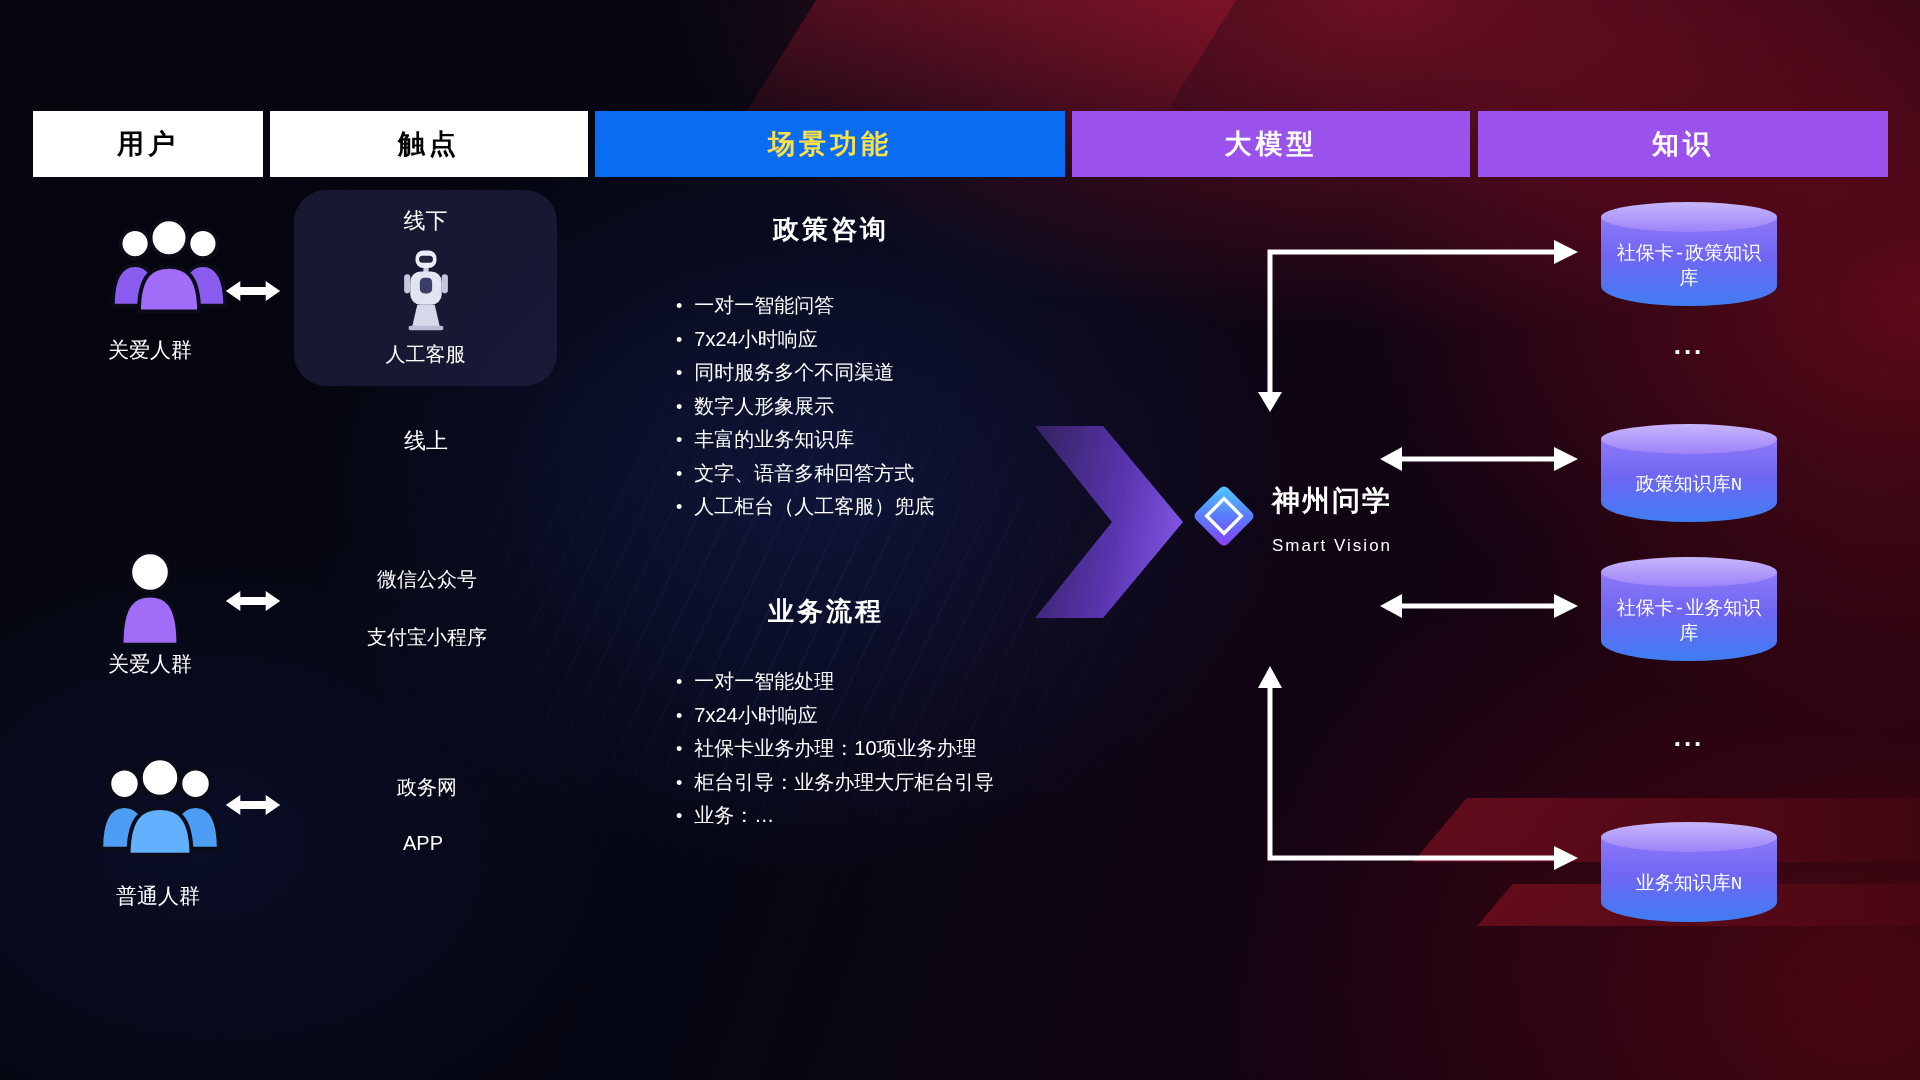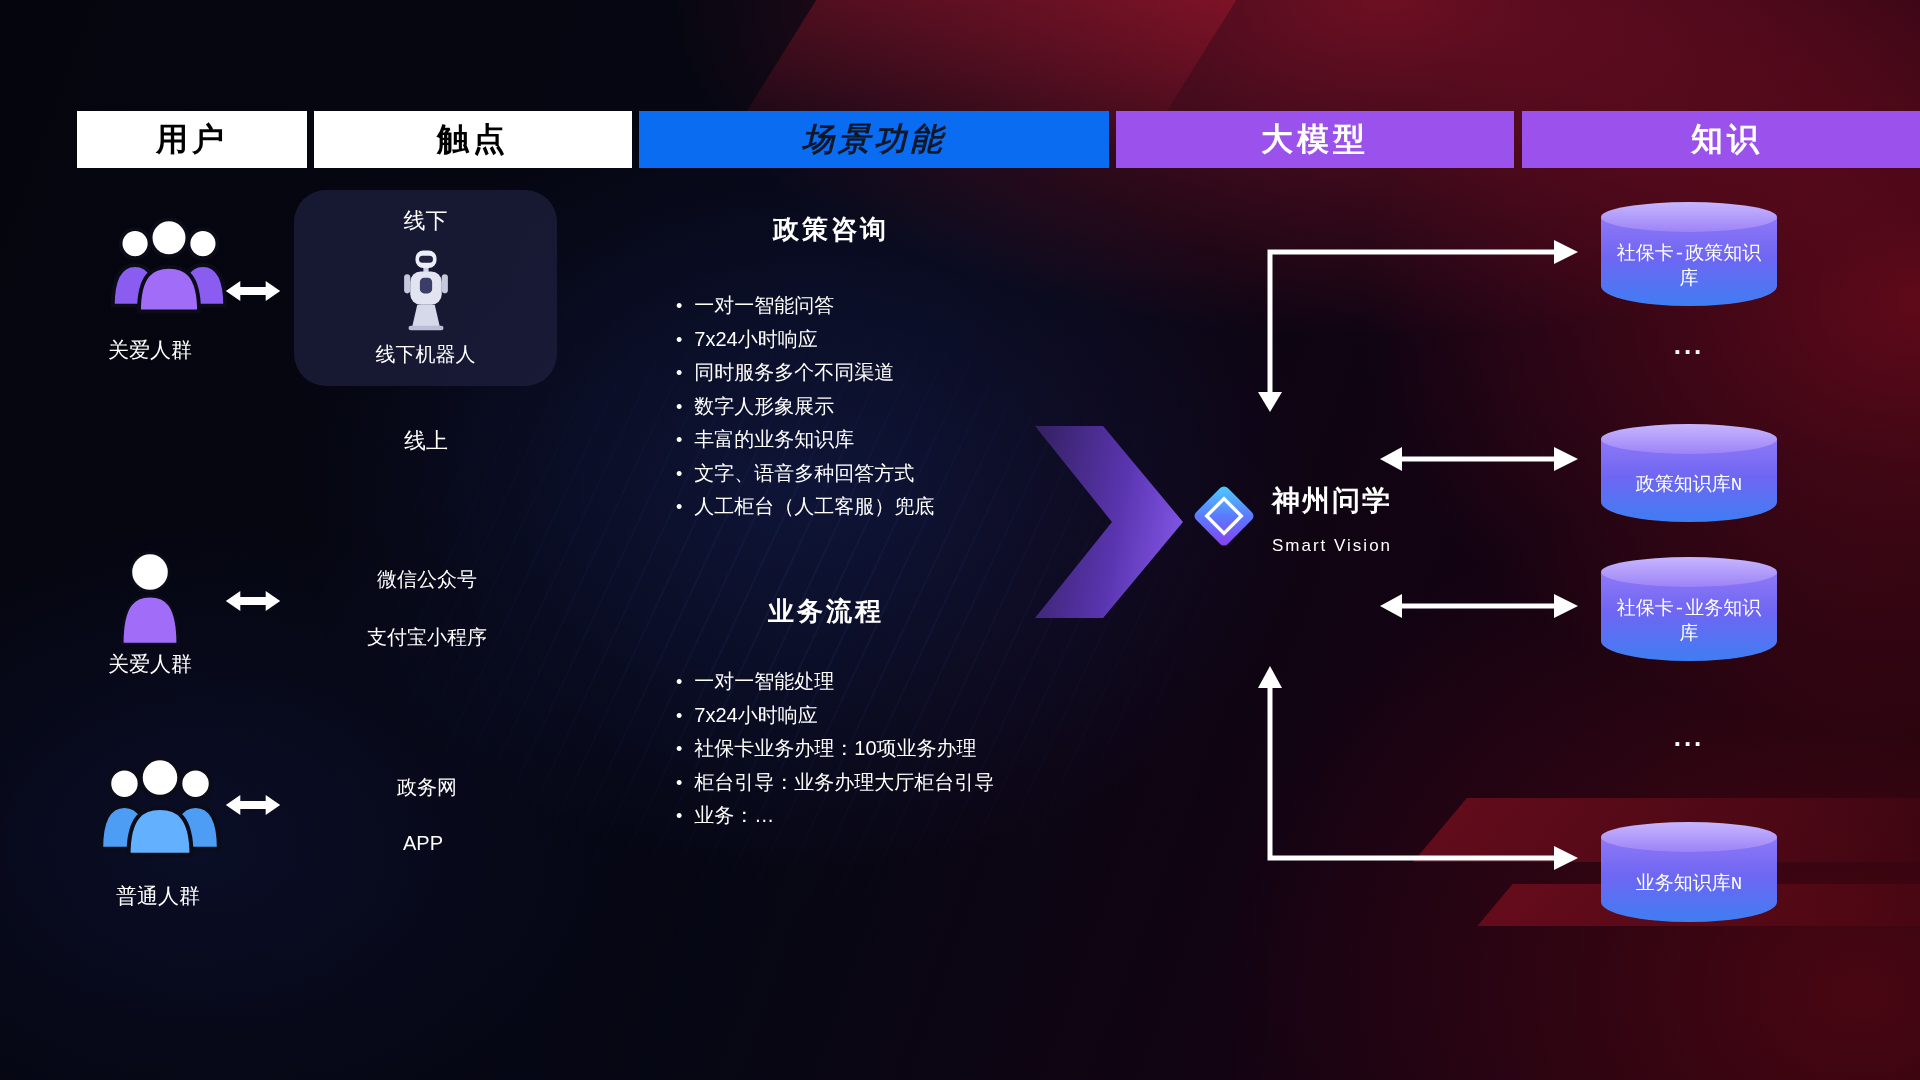--- a/index.html
+++ b/index.html
@@ -22,24 +22,24 @@
     -webkit-mask-image:radial-gradient(closest-side, rgba(0,0,0,.9), transparent);
     mask-image:radial-gradient(closest-side, rgba(0,0,0,.9), transparent);
   }
   .red-beam { position:absolute; left:760px; top:-40px; width:420px; height:260px; z-index:0;
     transform:skewX(-32deg); background:linear-gradient(180deg, rgba(220,30,55,.35), transparent 80%); }
   .red-band { position:absolute; z-index:0; transform:skewX(-40deg);
     background:linear-gradient(90deg, rgba(150,18,35,.55), rgba(80,8,18,.2)); }
   .red-band.b1 { left:1440px; top:798px; width:520px; height:64px; }
   .red-band.b2 { left:1495px; top:884px; width:500px; height:42px; }
   
-  .hdr { position:absolute; top:111px; height:57px; display:flex; align-items:center; justify-content:center;
-    font-size:32px; font-weight:bold; letter-spacing:4px; z-index:4;margin-left:44px; }
+  .hdr { position:absolute; top:111px; height:66px; display:flex; align-items:center; justify-content:center;
+    font-size:27px; font-weight:bold; letter-spacing:4px; z-index:4; }
   .hdr-white  { background:#ffffff; color:#000; }
-  .hdr-blue   { background:#0a6cf0; color:#0f172a;font-style:italic; }
+  .hdr-blue   { background:#0a6cf0; color:#fde047; }
   .hdr-purple { background:#9b51ec; color:#fff; }
   
   .label { position:absolute; color:#fff; font-size:20px; text-align:center; z-index:4; }
   .label.lg { font-size:22px; }
   .user-label { font-size:21px; }
   
   .robot-box { position:absolute; left:294px; top:190px; width:263px; height:196px; z-index:4;
     background:rgba(30,32,62,.72); border-radius:32px; display:flex; flex-direction:column;
     align-items:center; justify-content:space-between; padding:16px 10px 18px; box-sizing:border-box; }
   .robot-box-title { font-size:22px; }
@@ -131,21 +131,21 @@
       <rect x="20" y="4" width="24" height="20" rx="9" fill="#eceef8"></rect>
       <rect x="24" y="10" width="16" height="8" rx="4" fill="#23243f"></rect>
       <rect x="29" y="24" width="6" height="5" fill="#cdd0e4"></rect>
       <rect x="14" y="28" width="36" height="38" rx="12" fill="#e2e4f2"></rect>
       <rect x="25" y="35" width="14" height="18" rx="5" fill="#3a3d66"></rect>
       <rect x="7" y="31" width="7" height="22" rx="3.5" fill="#c6c9de"></rect>
       <rect x="50" y="31" width="7" height="22" rx="3.5" fill="#c6c9de"></rect>
       <path d="M22 66 L42 66 L48 92 L16 92 Z" fill="#d6d9ea"></path>
       <rect x="12" y="90" width="40" height="5" rx="2.5" fill="#b9bdd6"></rect>
     </svg>
-    <div class="robot-box-caption">线下机器人</div>
+    <div class="robot-box-caption">人工客服</div>
   </div>
 
   <div class="label lg" style="left:336px;top:426px;width:180px">线上</div>
   <div class="label" style="left:320px;top:566px;width:214px">微信公众号</div>
   <div class="label" style="left:320px;top:624px;width:214px">支付宝小程序</div>
   <div class="label" style="left:320px;top:774px;width:214px">政务网</div>
   <div class="label" style="left:316px;top:832px;width:214px">APP</div>
 
   <div class="scene-title" style="left:681px;top:212px;width:300px">政策咨询</div>
   <ul class="feat" style="left:676px;top:289px">

